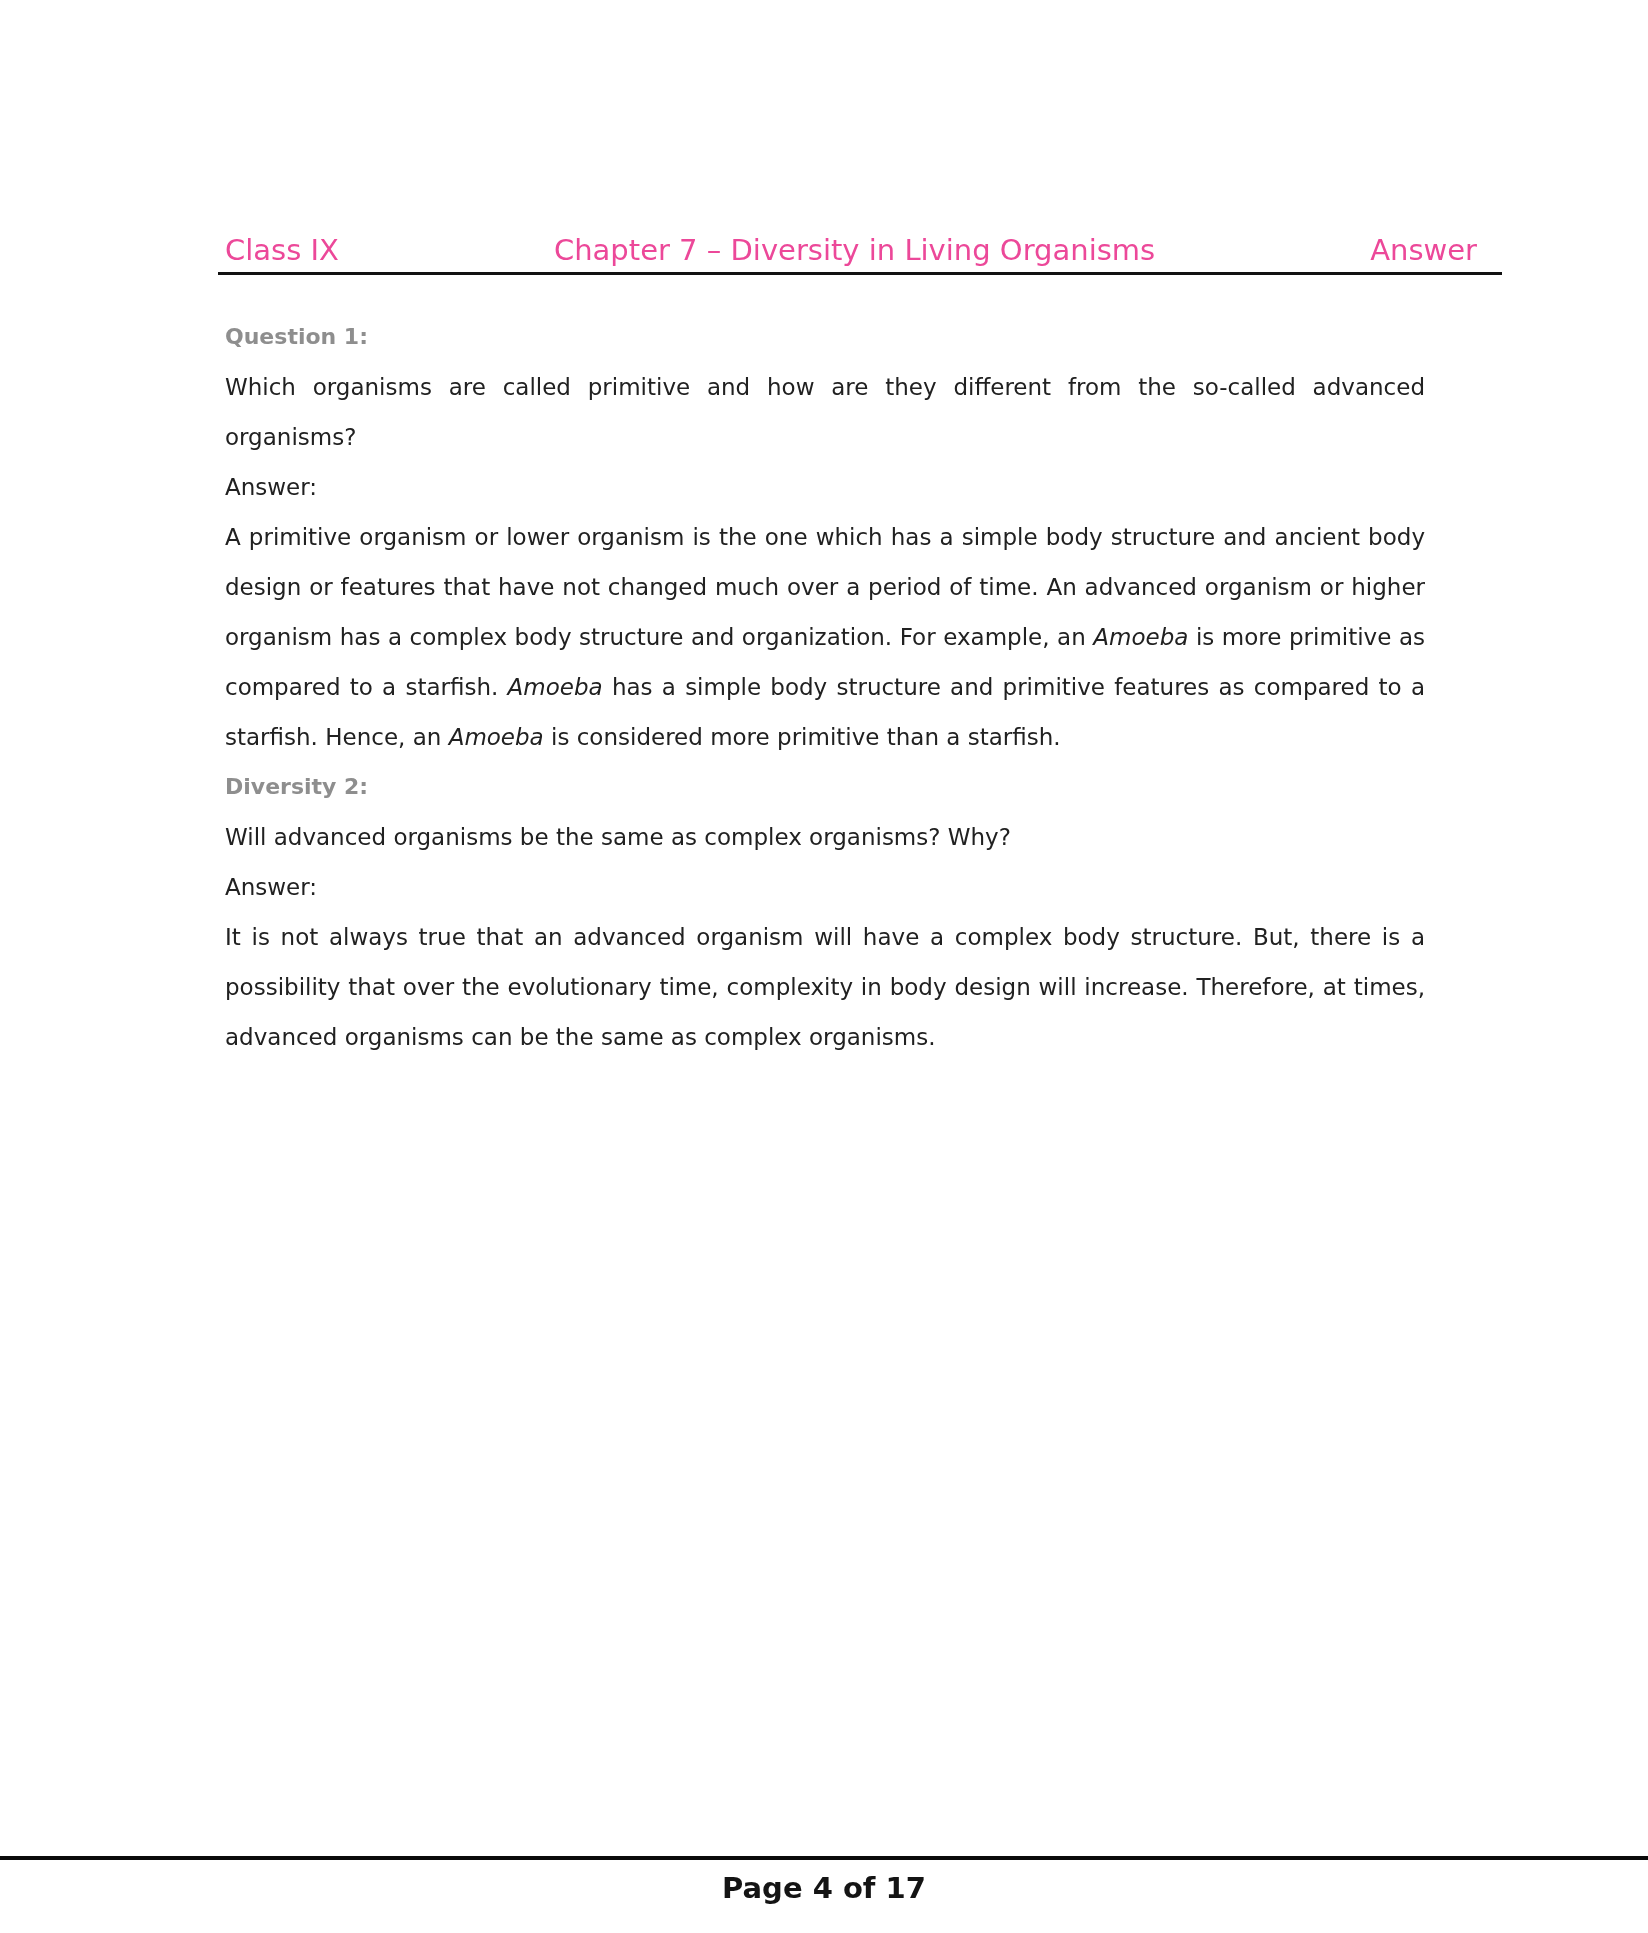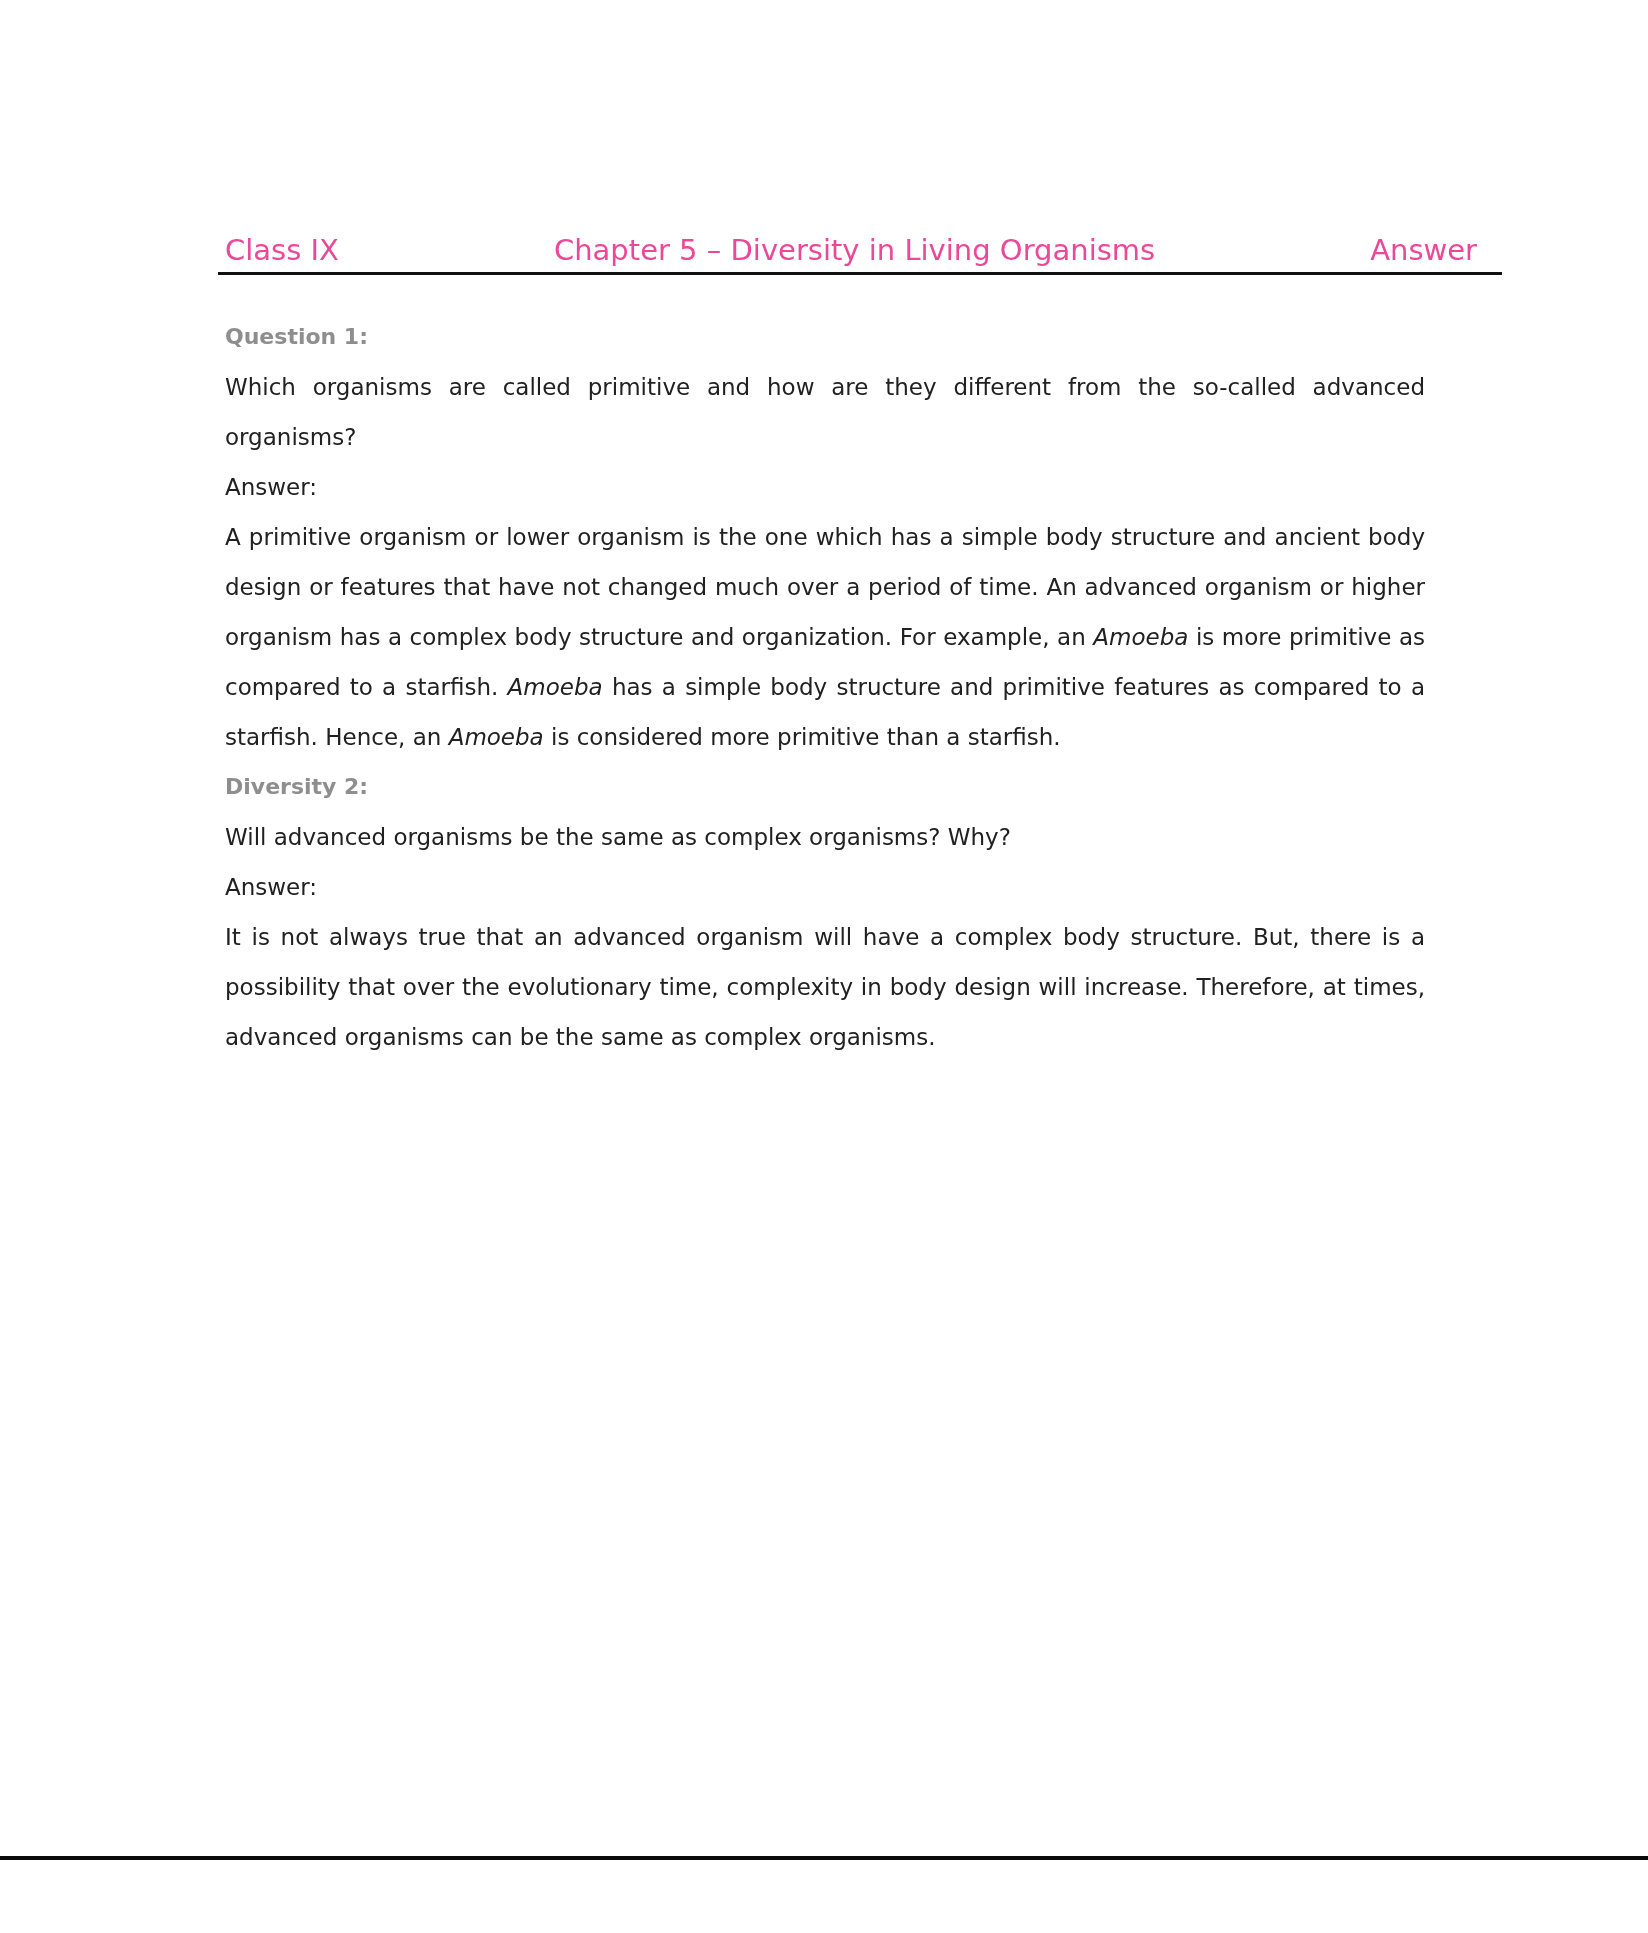--- a/index.html
+++ b/index.html
@@ -80,33 +80,34 @@
     color: #141414;
   }
 </style>
 </head>
 <body>
 
 <div class="page">
 
   <div class="header">
     <span class="h-left">Class IX</span>
-    <span class="h-center">Chapter 5 – Diversity in Living Organisms</span>
+    <span class="h-center">Chapter 7 – Diversity in Living Organisms</span>
     <span class="h-right">Answer</span>
   </div>
 
   <div class="content">
 
     <p class="q-label">Question 1:</p>
     <p class="para">Which organisms are called primitive and how are they different from the so-called advanced organisms?</p>
     <p class="para single">Answer:</p>
     <p class="para"><span>A primitive organism or lower organism is the one which has a simple body structure and ancient body design or features that have not changed much over a period of time. An advanced organism or higher organism has a complex body structure and organization. For example, an </span><span style="font-style: italic;">Amoeba</span><span> is more primitive as compared to a starfish. </span><span style="font-style: italic;">Amoeba</span><span> has a simple body structure and primitive features as compared to a starfish. Hence, an </span><span style="font-style: italic;">Amoeba</span><span> is considered more primitive than a starfish.</span></p>
 
     <p class="q-label">Diversity 2:</p>
     <p class="para single">Will advanced organisms be the same as complex organisms? Why?</p>
     <p class="para single">Answer:</p>
     <p class="para"><span>It is not always true that an advanced organism will have a complex body structure. But, there is a possibility that over the evolutionary time, complexity in body design will increase. Therefore, at times, advanced organisms can be the same as complex organisms.</span></p>
 
   </div>
 
   <div class="footer-rule"></div>
+  <div class="footer-text">Page 4 of 17</div>
 
 </div>
 
 </body></html>

